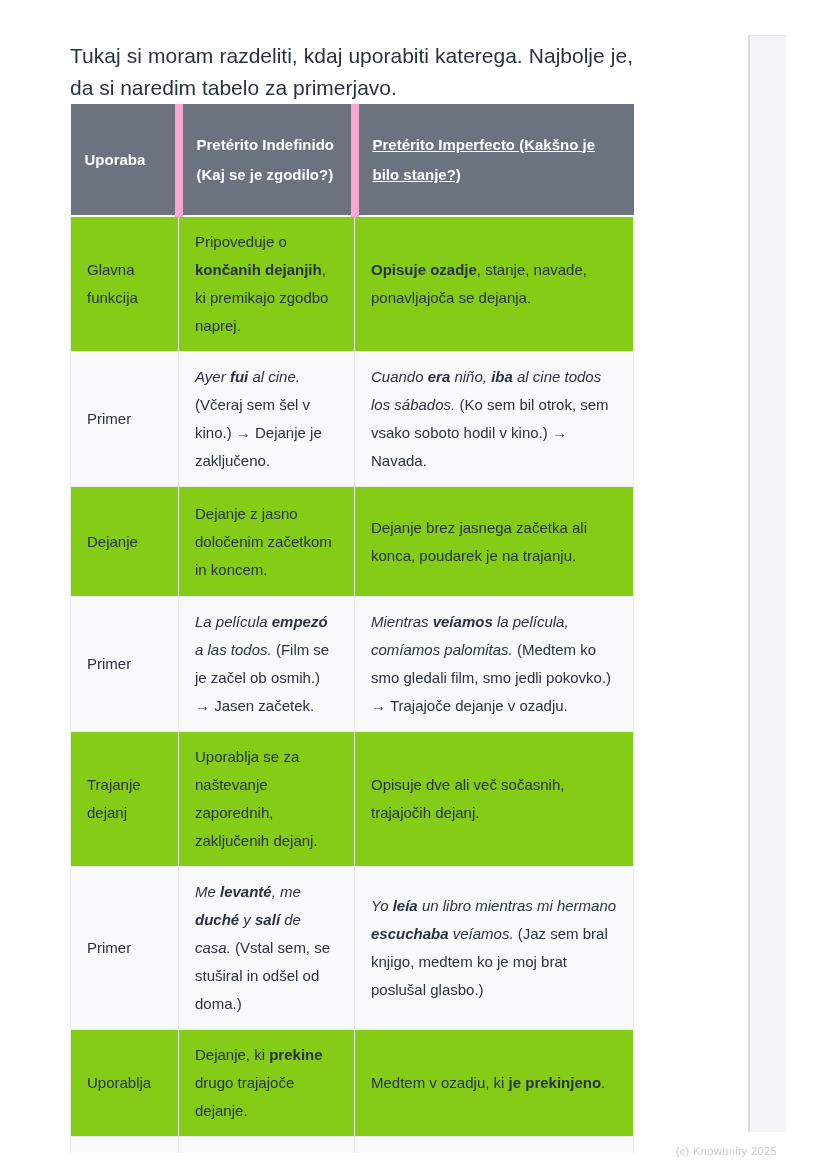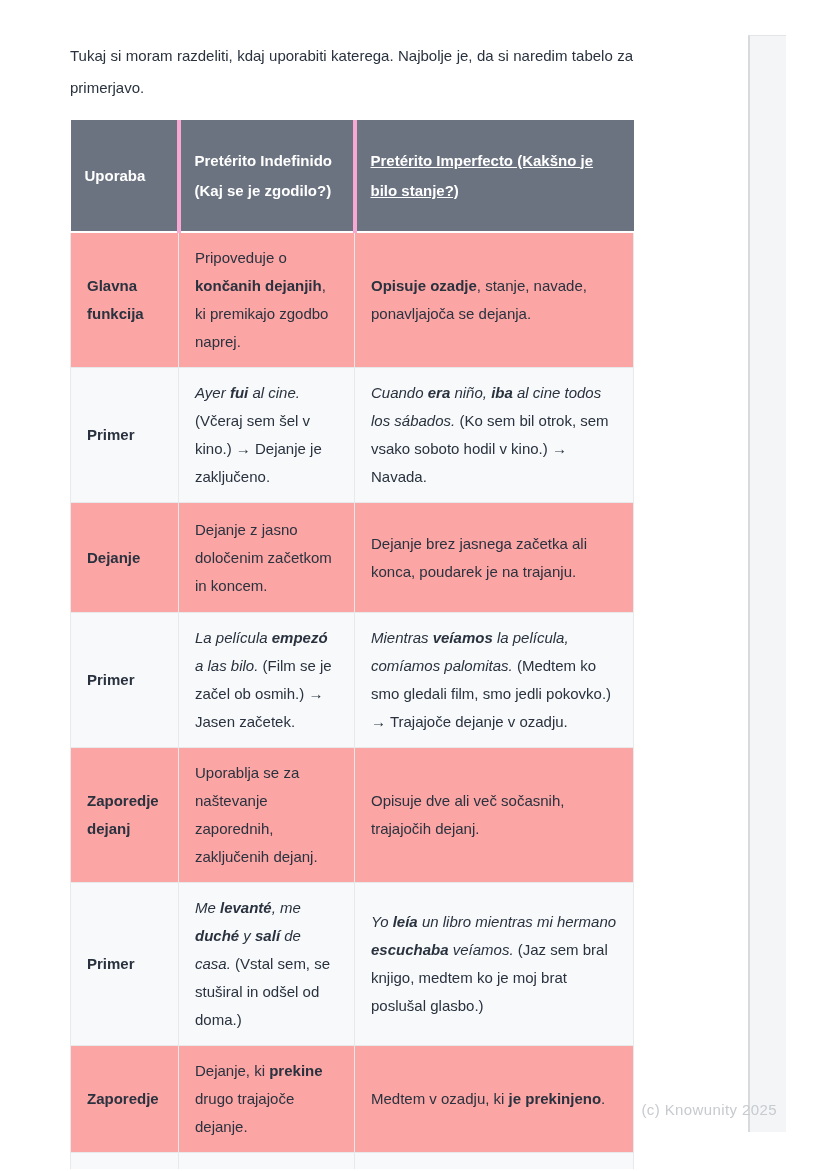--- a/index.html
+++ b/index.html
@@ -21,82 +21,82 @@
     position:relative;
     overflow:hidden;
   }
   .page-content{
     position:absolute;
     left:70px;
     top:40px;
     width:563px;
   }
   .intro{
-    font-size:15px;
+    font-size:21px;
     line-height:32px;
     text-align:justify;
     color:var(--body-text);
-    margin-bottom:16px;
+    margin-bottom:0;
   }
   table.compare{
     width:563px;
     table-layout:fixed;
     border-collapse:collapse;
   }
   col.c1{width:108px;}
   col.c2{width:176px;}
   col.c3{width:279px;}
   thead th{
     background:var(--header-bg);
     color:var(--header-text);
     font-size:15px;
     font-weight:600;
     text-align:left;
     vertical-align:middle;
     line-height:30px;
     padding:12px 14px;
     height:112px;
-    border-right:4px solid #f9a8d4;
+    border-right:8px solid #f9a8d4;
     border-bottom:2px solid #ffffff;
   }
   thead th:last-child{border-right:none;text-decoration:underline;}
   tbody td{
     border:1px solid var(--border);
     vertical-align:middle;
     font-size:15px;
     line-height:28px;
     padding:11px 16px;
-    background:#fca5a5;
+    background:#84cc16;
   }
   tbody tr.shaded td{background:var(--row-shaded-bg);margin-left:36px;}
   td.label-cell{
-    font-weight:700;
+    font-weight:400;
   }
   tbody span.b{font-weight:700;}
   tbody span.i{font-style:italic;}
   tbody tr.partial td{
     padding:0;
     height:16px;
     border-bottom:none;
   }
   .next-page-edge{
     position:absolute;
     left:748px;
     top:35px;
     width:38px;
     height:1097px;
     background:var(--next-page-strip-bg);
     border-left:2px solid var(--next-page-strip-edge);
     border-top:1px solid #e3e4e6;
   }
   .watermark{
     position:absolute;
-    top:1101px;
+    top:1145px;
     right:51px;
-    font-size:15px;
+    font-size:11px;
     letter-spacing:0.4px;
     color:var(--watermark-text);
     z-index:2;
     white-space:nowrap;
   }
 </style>
 </head>
 <body>
 
 <div class="page-content">
@@ -126,35 +126,35 @@
           <td><span class="i">Ayer </span><span class="b i">fui</span><span class="i"> al cine.</span><span> (Včeraj sem šel v kino.) → Dejanje je zaključeno.</span></td>
           <td><span class="i">Cuando </span><span class="b i">era</span><span class="i"> niño, </span><span class="b i">iba</span><span class="i"> al cine todos los sábados.</span><span> (Ko sem bil otrok, sem vsako soboto hodil v kino.) → Navada.</span></td>
         </tr>
         <tr style="height: 110px;">
           <td class="label-cell">Dejanje</td>
           <td><span>Dejanje z jasno določenim začetkom in koncem.</span></td>
           <td><span>Dejanje brez jasnega začetka ali konca, poudarek je na trajanju.</span></td>
         </tr>
         <tr class="shaded" style="height: 130px;">
           <td class="label-cell">Primer</td>
-          <td><span class="i">La película </span><span class="b i">empezó</span><span class="i"> a las bilo.</span><span> (Film se je začel ob osmih.) → Jasen začetek.</span></td>
+          <td><span class="i">La película </span><span class="b i">empezó</span><span class="i"> a las todos.</span><span> (Film se je začel ob osmih.) → Jasen začetek.</span></td>
           <td><span class="i">Mientras </span><span class="b i">veíamos</span><span class="i"> la película, comíamos palomitas.</span><span> (Medtem ko smo gledali film, smo jedli pokovko.) → Trajajoče dejanje v ozadju.</span></td>
         </tr>
         <tr style="height: 127px;">
-          <td class="label-cell">Zaporedje dejanj</td>
+          <td class="label-cell">Trajanje dejanj</td>
           <td><span>Uporablja se za naštevanje zaporednih, zaključenih dejanj.</span></td>
           <td><span>Opisuje dve ali več sočasnih, trajajočih dejanj.</span></td>
         </tr>
         <tr class="shaded" style="height: 158px;">
           <td class="label-cell">Primer</td>
           <td><span class="i">Me </span><span class="b i">levanté</span><span class="i">, me </span><span class="b i">duché</span><span class="i"> y </span><span class="b i">salí</span><span class="i"> de casa.</span><span> (Vstal sem, se stuširal in odšel od doma.)</span></td>
           <td><span class="i">Yo </span><span class="b i">leía</span><span class="i"> un libro mientras mi hermano </span><span class="b i">escuchaba</span><span class="i"> veíamos.</span><span> (Jaz sem bral knjigo, medtem ko je moj brat poslušal glasbo.)</span></td>
         </tr>
         <tr style="height: 104px;">
-          <td class="label-cell">Zaporedje</td>
+          <td class="label-cell">Uporablja</td>
           <td><span>Dejanje, ki </span><span class="b">prekine</span><span> drugo trajajoče dejanje.</span></td>
           <td><span>Medtem v ozadju, ki </span><span class="b">je prekinjeno</span><span>.</span></td>
         </tr>
         <tr class="shaded partial" style="height: 16px;">
           <td class="label-cell"></td>
           <td></td>
           <td></td>
         </tr>
       </tbody>
   </table>

